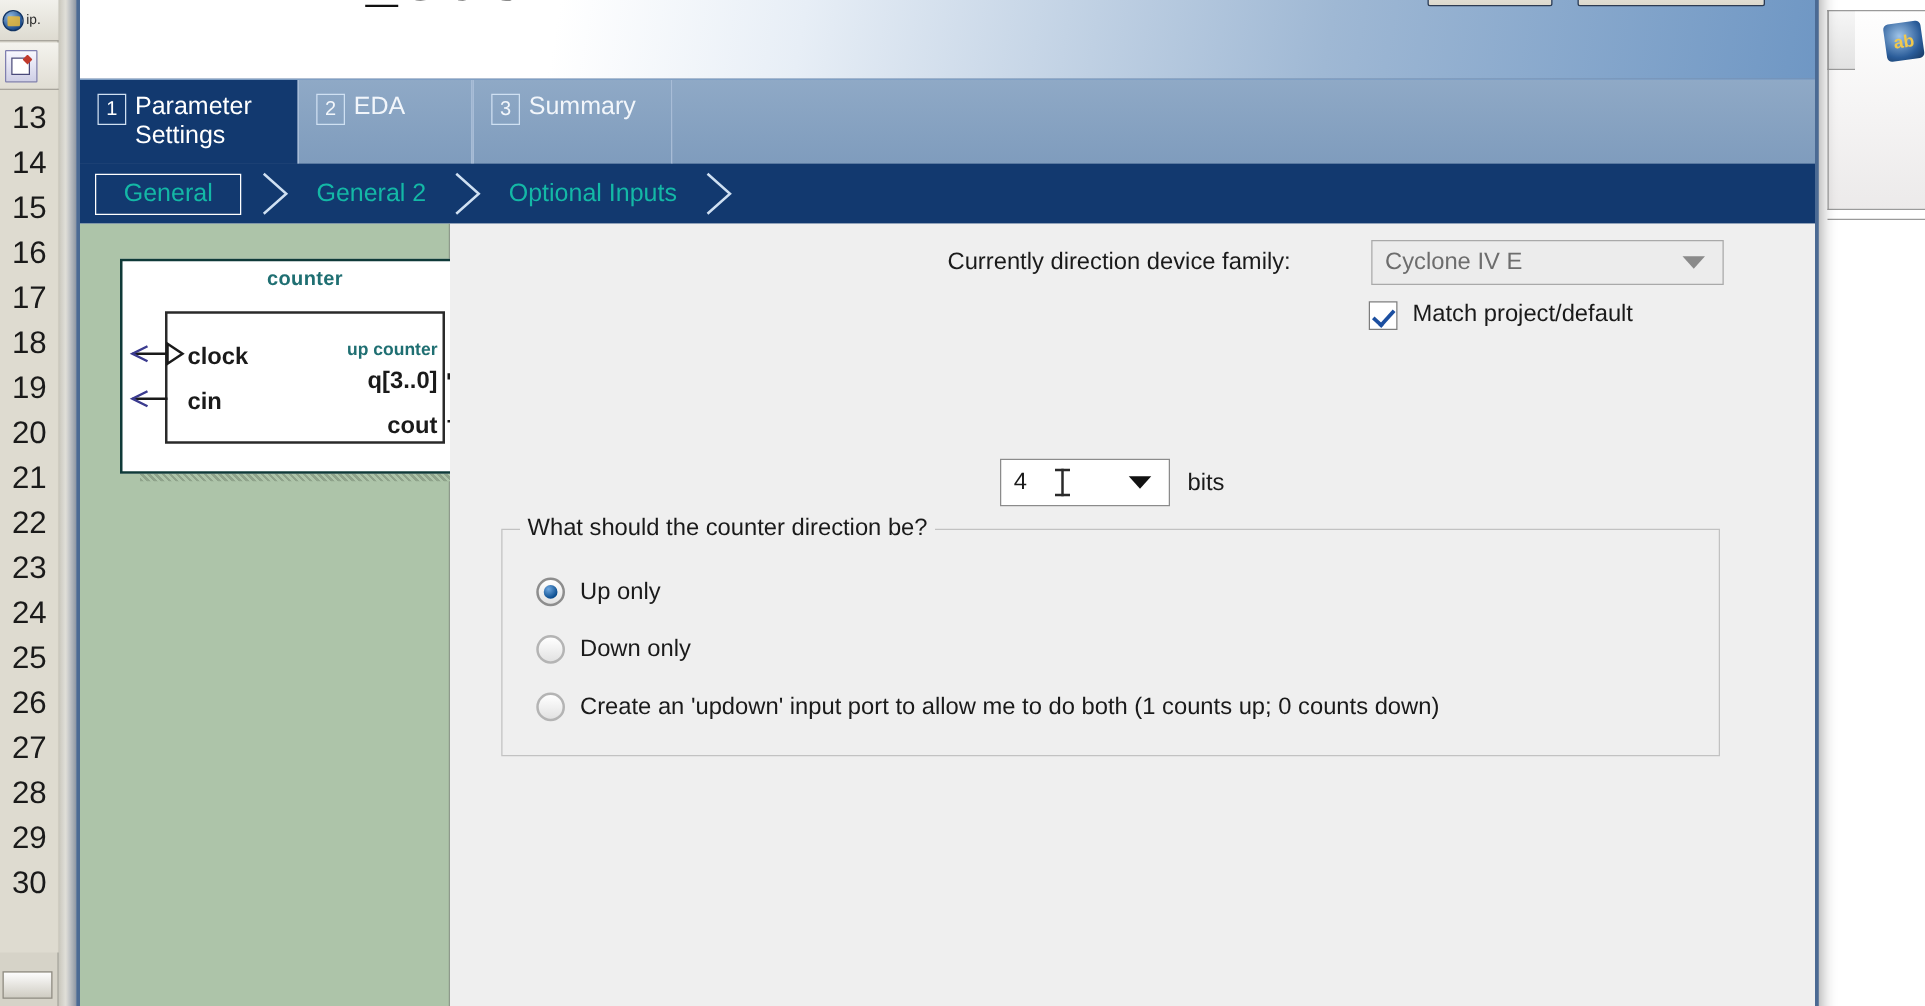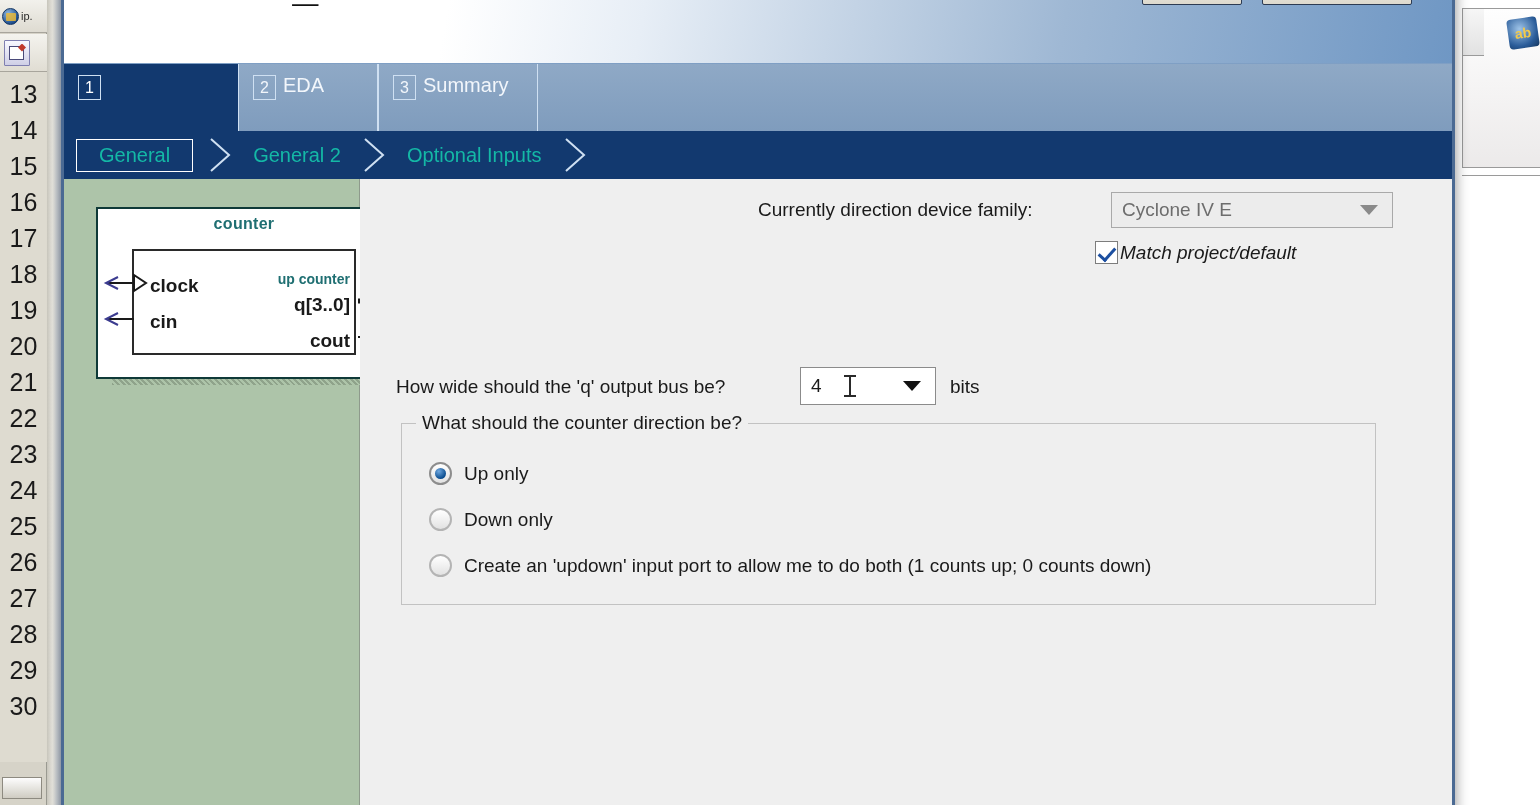--- a/index.html
+++ b/index.html
@@ -207,36 +207,36 @@
   .form-pane{ flex:1; position:relative; background:#efefef; }
 
   .field-label{ position:absolute; font-size:19px; color:#1a1a1a; white-space:nowrap; }
 
   .combo{
     position:absolute; background:#ffffff;
     border:1px solid #8b8b8b;
     display:flex; align-items:center;
     font-size:19px; color:#1a1a1a;
   }
-  .combo.disabled{ background:#ececec; color:#6d6d6d; border-color:#a9a9a9;margin-left:14px; }
+  .combo.disabled{ background:#ececec; color:#6d6d6d; border-color:#a9a9a9; }
   .combo .val{ padding-left:10px; flex:1; white-space:nowrap; }
   .combo .arrow{
     width:0;height:0;border-left:9px solid transparent;border-right:9px solid transparent;
     border-top:10px solid #111; margin-right:14px;
   }
   .combo.disabled .arrow{ border-top-color:#8a8a8a; }
   .caret{
     position:absolute; width:2px; height:22px; background:#2a2a2a;
   }
   .caret::before,.caret::after{
     content:""; position:absolute; left:-5px; width:12px;height:2px;background:#2a2a2a;
   }
   .caret::before{ top:0; } .caret::after{ bottom:0; }
 
-  .chk-row{ position:absolute; display:flex; align-items:flex-end; gap:2px;font-style:italic; }
+  .chk-row{ position:absolute; display:flex; align-items:flex-start; gap:12px; }
   .chk-box{
     width:23px;height:23px;background:#ffffff;border:1px solid #7d7d7d;
     position:relative; flex:none;
   }
   .chk-box.checked::after{
     content:""; position:absolute; left:6px; top:2px; width:7px; height:14px;
     border:solid #1c4fa0; border-width:0 3px 3px 0; transform:rotate(42deg);
   }
   .chk-label{ font-size:19px; color:#1a1a1a; white-space:nowrap; }
 
@@ -324,20 +324,21 @@
       </g>
     </svg>
     <div class="dlg-title">LPM_COUNTER</div>
     <div class="hdr-btn" id="hdr-btn-1"></div>
     <div class="hdr-btn" id="hdr-btn-2"></div>
   </div>
 
   <div class="tabrow">
     <div class="tab active">
       <span class="num">1</span>
+      <span>Parameter Settings</span>
     </div>
     <div class="tab inactive" id="tab-eda">
       <span class="num">2</span>
       <span>EDA</span>
     </div>
     <div class="tab inactive" id="tab-summary">
       <span class="num">3</span>
       <span>Summary</span>
     </div>
     <div class="tabrow-filler"></div>
@@ -400,21 +401,20 @@
       <div class="combo disabled" style="left:737px; top:13px; width:282px; height:36px;">
         <span class="val">Cyclone IV E</span>
         <span class="arrow"></span>
       </div>
 
       <div class="chk-row" style="left:735px; top:62px;">
         <span class="chk-box checked"></span>
         <span class="chk-label">Match project/default</span>
       </div>
 
-      <div class="field-label" style="left:36px; top:197px;">How wide should the 'q' output bus be?</div>
 
       <div class="combo" style="left:440px; top:188px; width:136px; height:38px;">
         <span class="val">4</span>
         <span class="arrow"></span>
       </div>
       <div class="caret" style="left:489px; top:196px;"></div>
 
       <div class="field-label" style="left:590px; top:197px;">bits</div>
 
       <div class="groupbox" style="left:41px; top:244px; width:975px; height:182px;">

